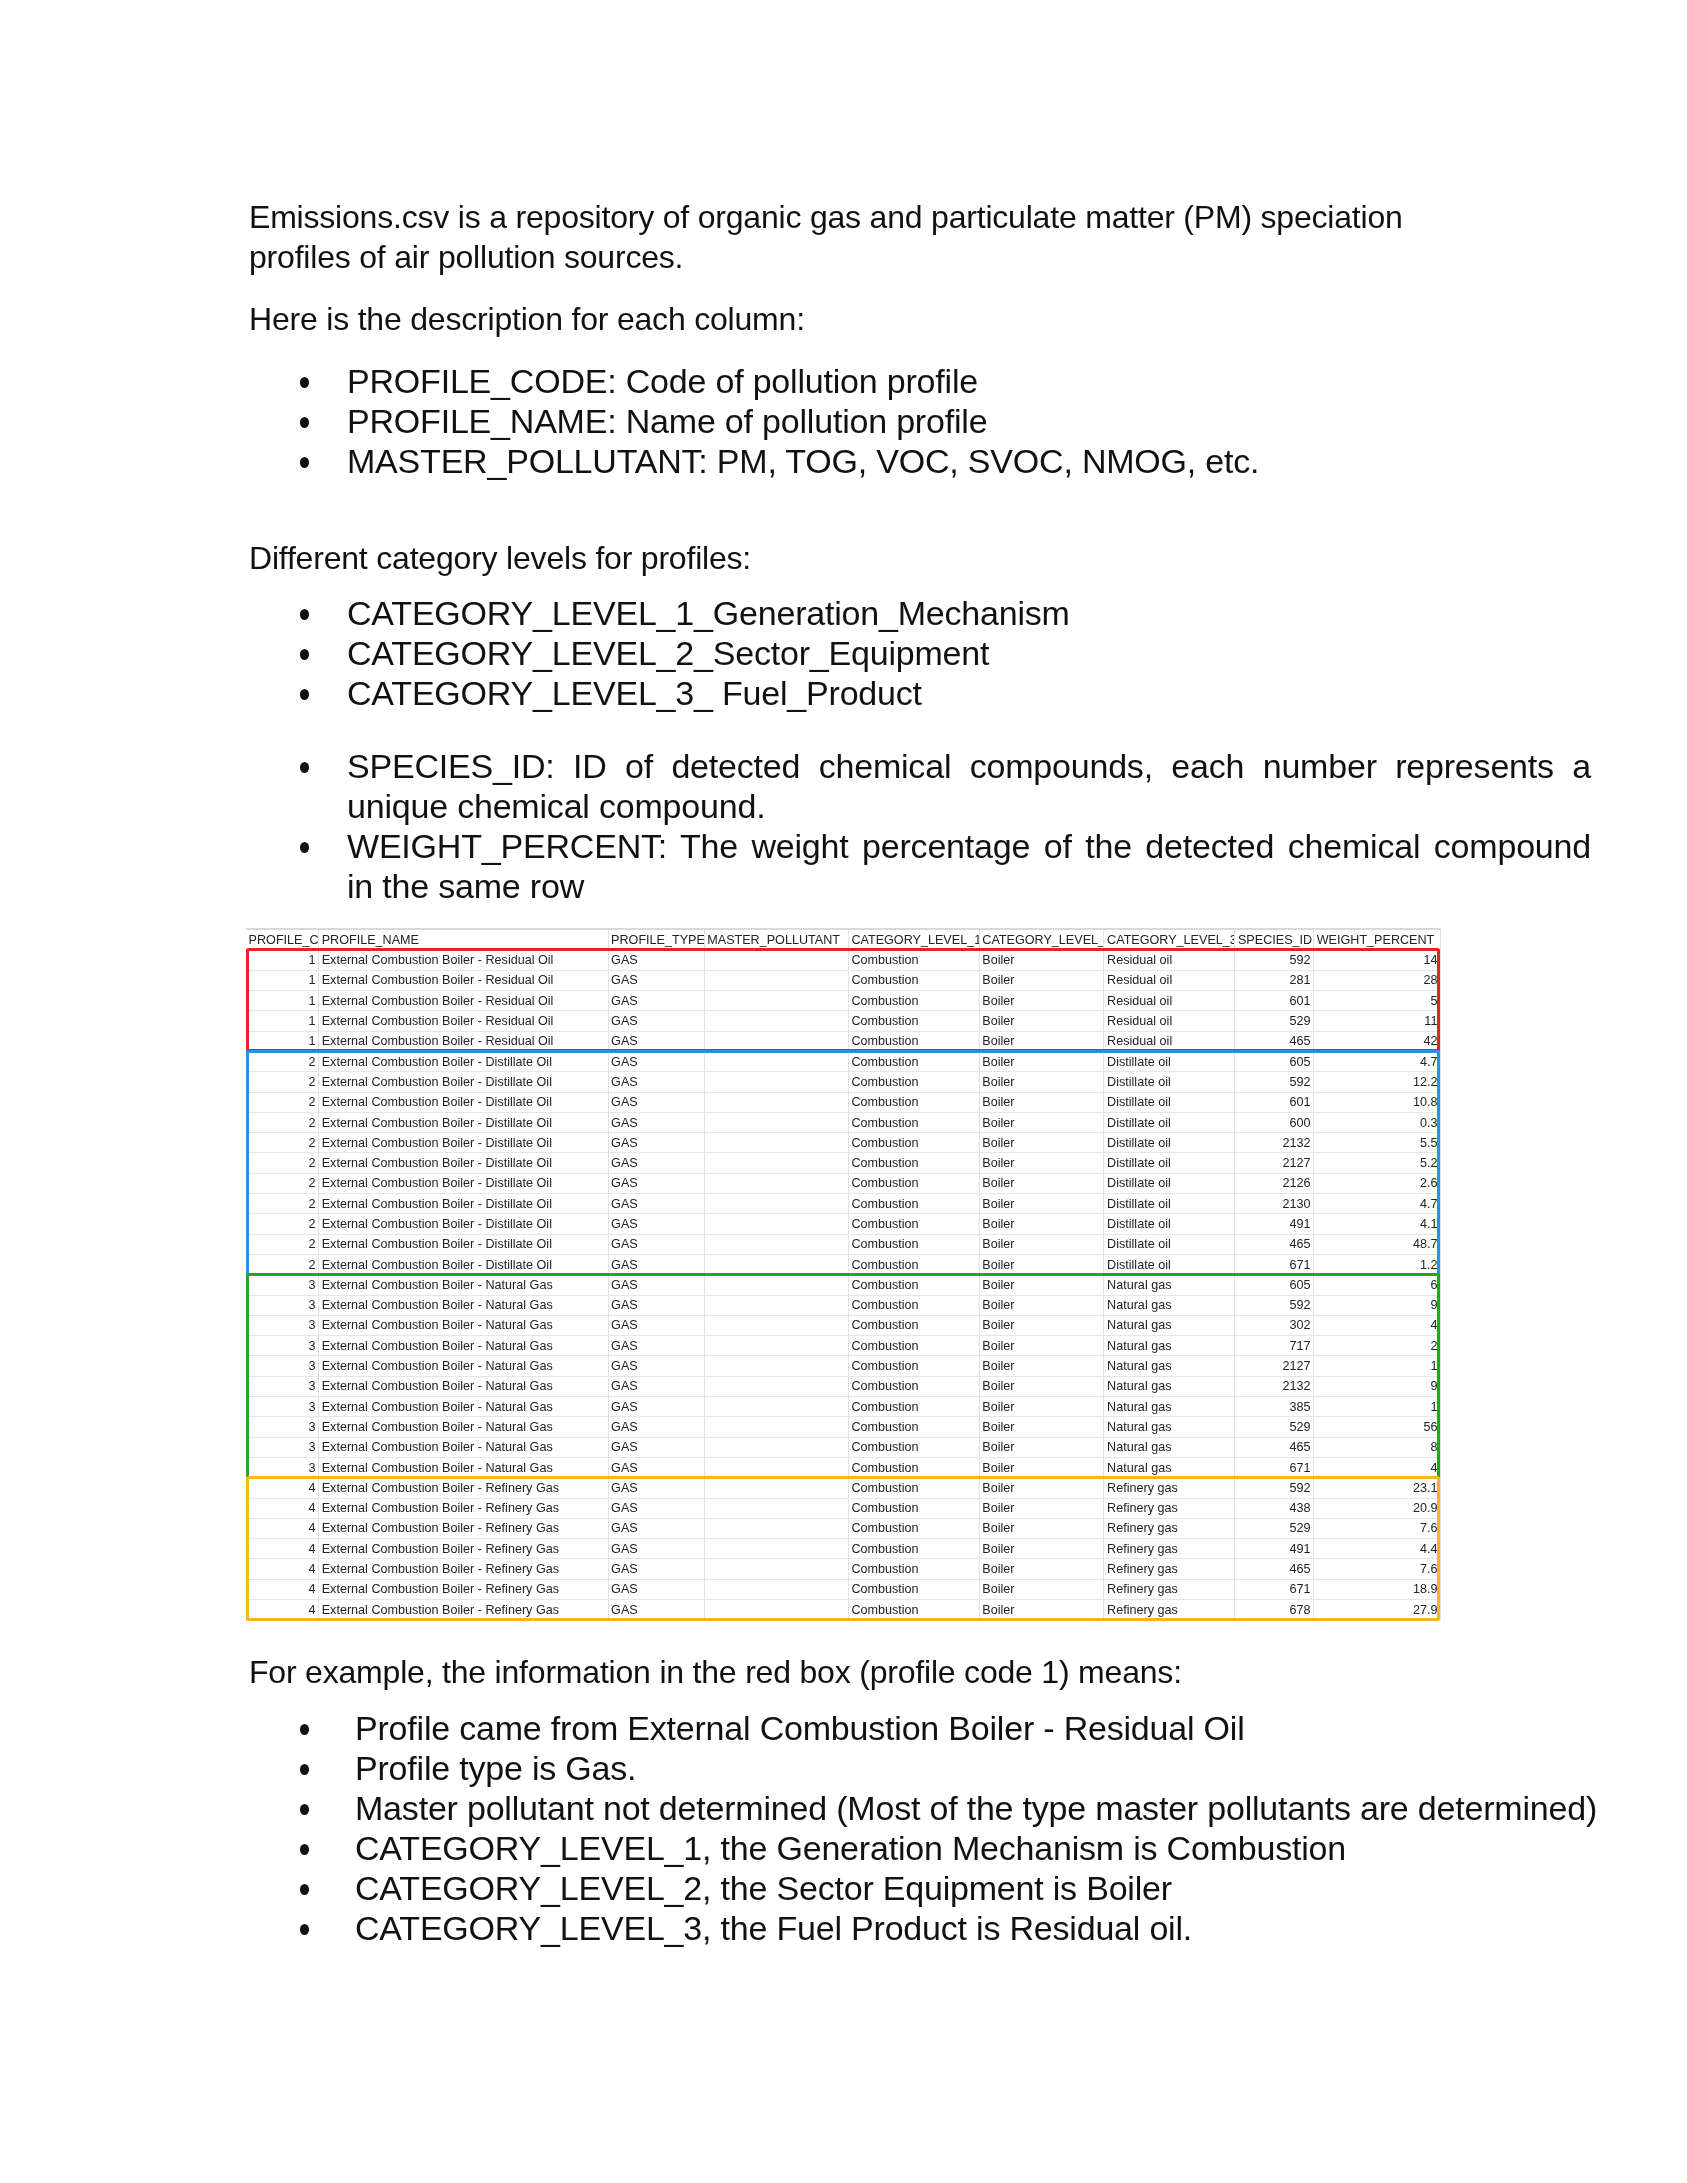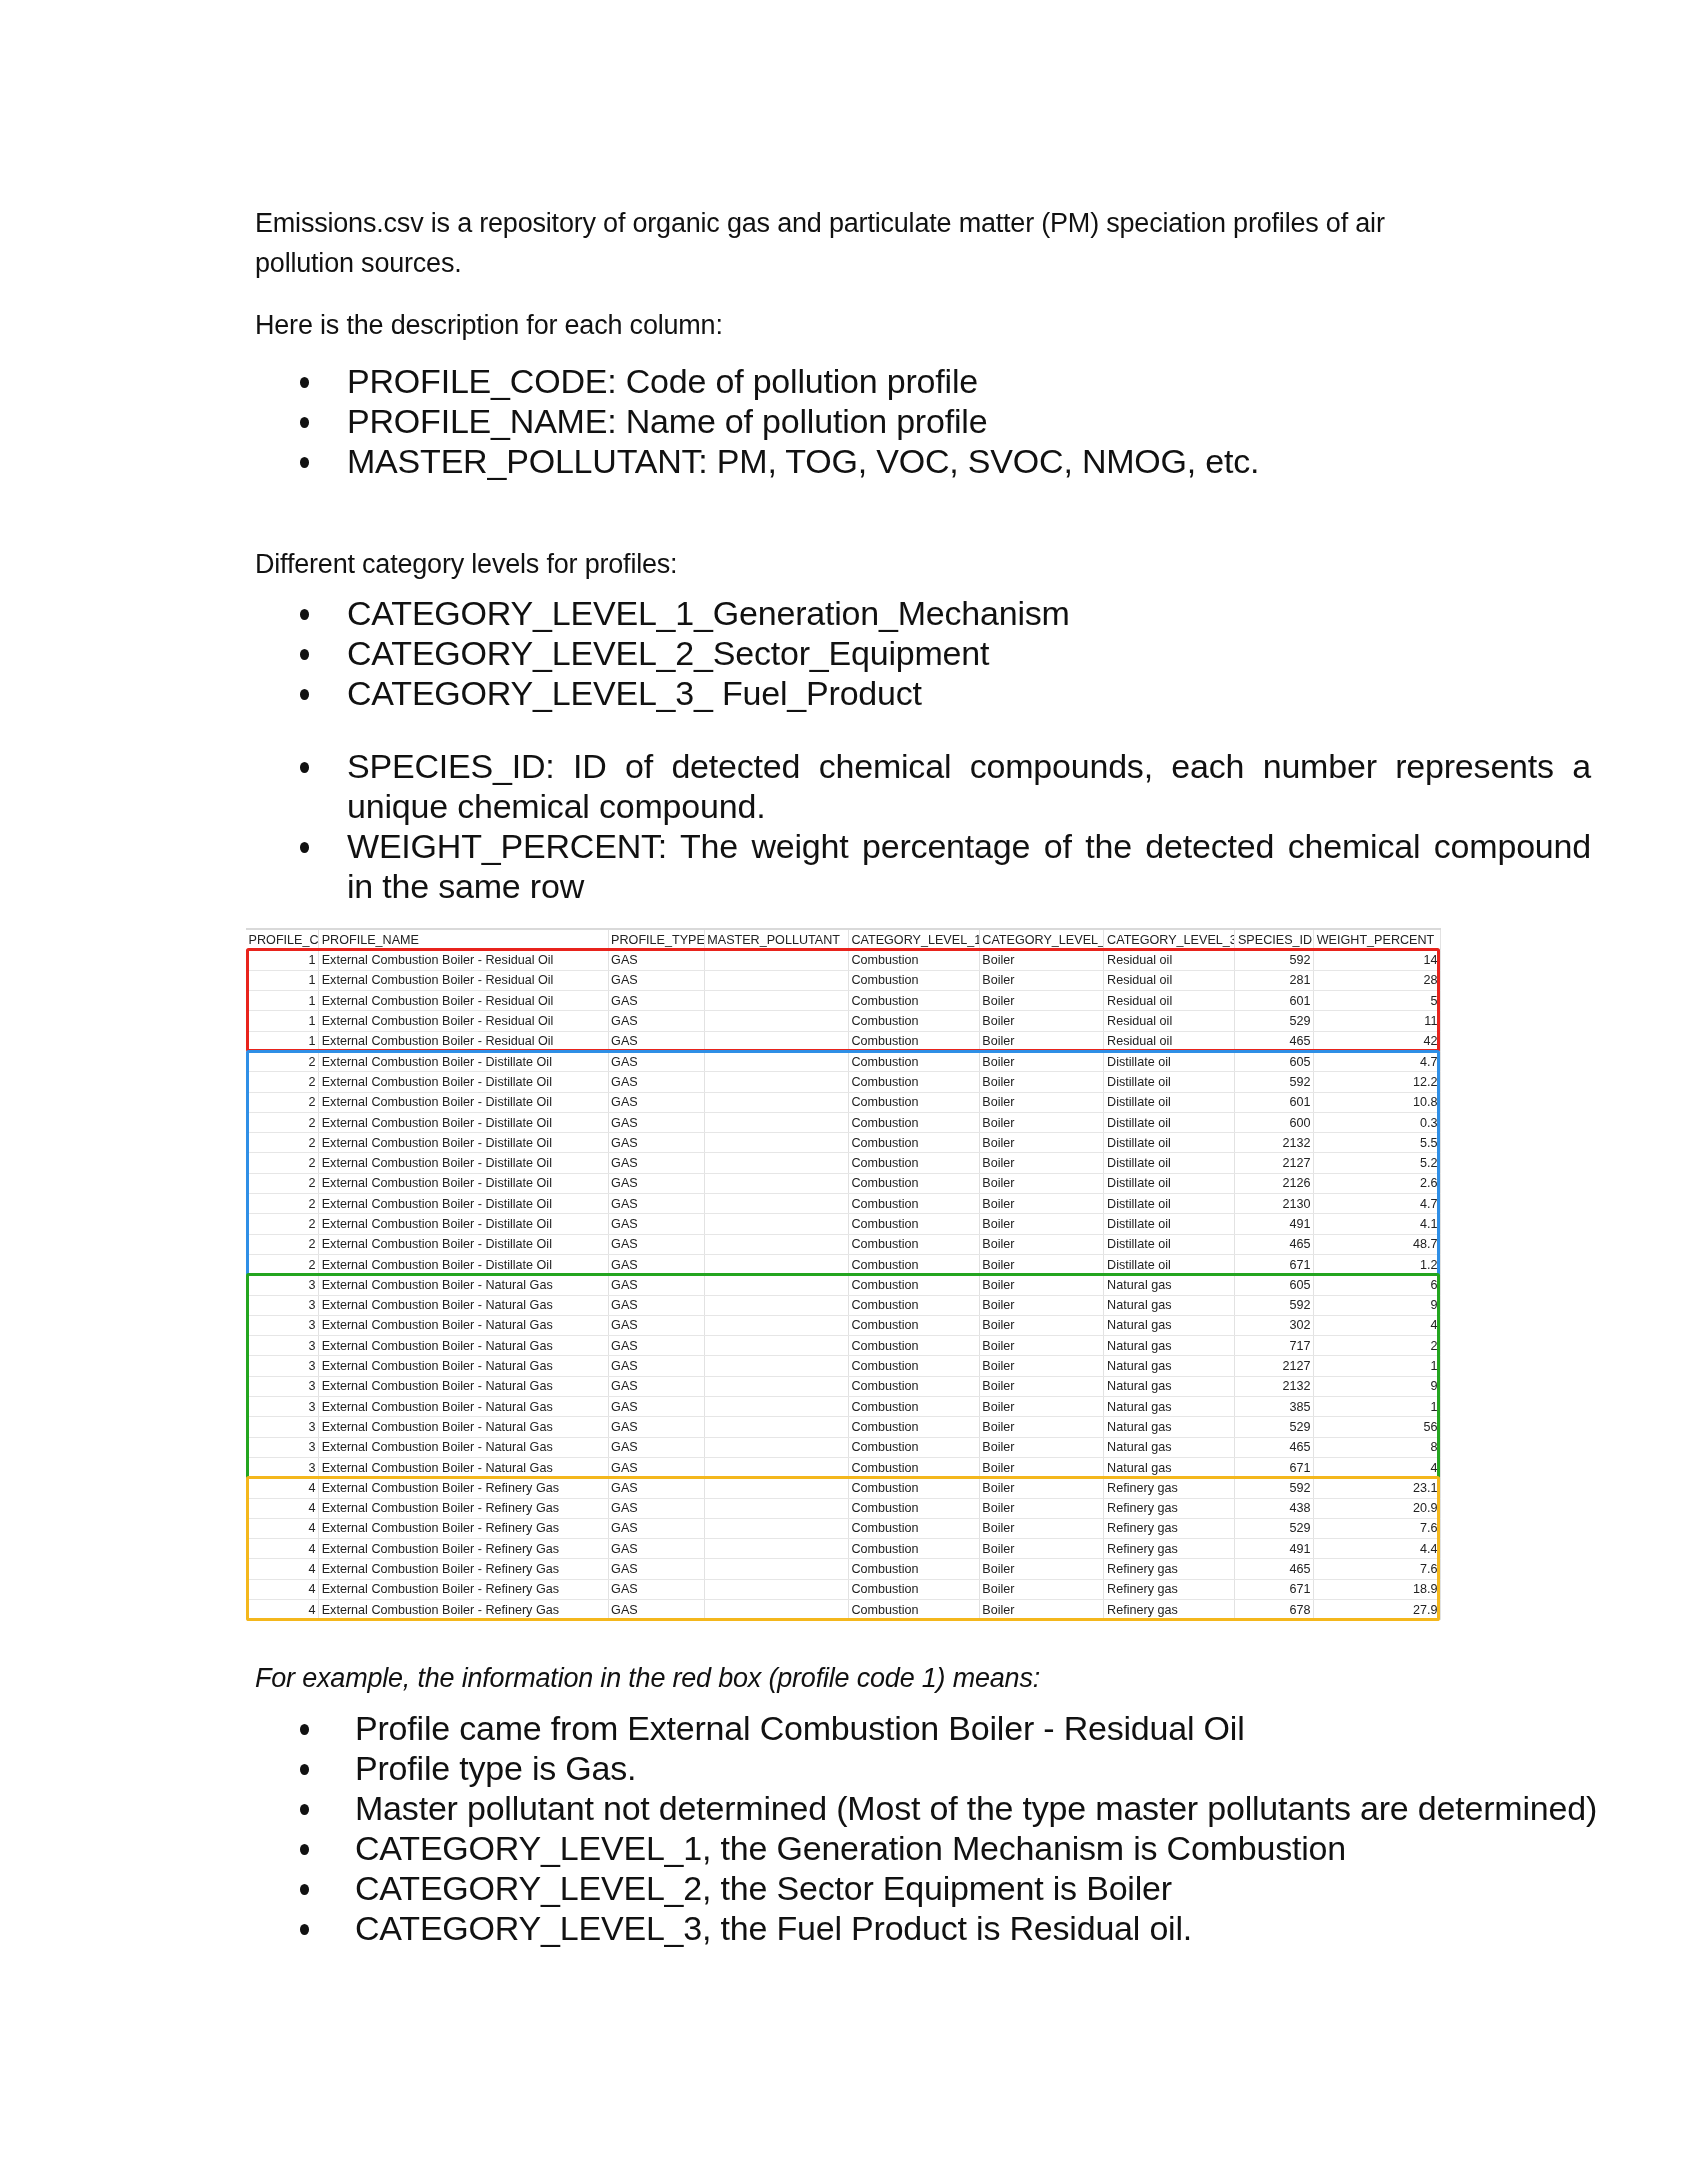--- a/index.html
+++ b/index.html
@@ -1,17 +1,17 @@
 <!DOCTYPE html>
 <html style="font-size:10.6px"><head>
 <meta charset="utf-8">
 <style>
   html, body { margin:0; padding:0; background:#ffffff; }
   body { width:1687px; height:2183px; position:relative; font-family:"Liberation Sans", sans-serif; color:#111; overflow:hidden; }
-  .p { position:absolute; left:248px; font-size:27px; line-height:40px; margin:7px; letter-spacing:-0.2px; }
+  .p { position:absolute; left:248px; font-size:32px; line-height:40px; margin:1px; letter-spacing:-0.2px; }
   .bullets { position:absolute; left:248px; margin:0; padding:0; list-style:none; }
   .bullets li { position:relative; font-size:34px; line-height:40px; padding-left:99px; letter-spacing:-0.2px; }
   .bullets li .dot { position:absolute; left:52px; top:16px; width:9.3px; height:10.6px; border-radius:50%; background:#111; }
   .justify li { text-align:justify; width:1244px; }
   .tbl-wrap { position:absolute; left:246px; top:928px; width:1195px; height:697px; background:#fff; }
   table.sheet { border-collapse:collapse; table-layout:fixed; width:1195px; font-family:"Liberation Sans", sans-serif; font-size:12.6px; color:#222; }
   table.sheet th, table.sheet td { height:20.3px; padding:0 2.6px; border-right:1.3px solid #e2e2e2; border-bottom:1.3px solid #e6e6e6; white-space:nowrap; overflow:hidden; box-sizing:border-box; }
   table.sheet th { font-weight:normal; text-align:left; height:21px; border-top:2px solid #d9d9d9; }
   td.num { text-align:right; }
   .box { position:absolute; border:3.3px solid; border-radius:2.6px; box-sizing:border-box; pointer-events:none; }
@@ -435,21 +435,21 @@
   </table>
 </div>
 
 <div id="boxes">
     <div class="box" style="border-color: rgb(232, 35, 28); left: 246px; width: 1194px; top: 948px; height: 104px;"></div>
     <div class="box" style="border-color: rgb(47, 143, 230); left: 246px; width: 1194px; top: 1050px; height: 226px;"></div>
     <div class="box" style="border-color: rgb(35, 165, 31); left: 246px; width: 1194px; top: 1273px; height: 206px;"></div>
     <div class="box" style="border-color: rgb(244, 183, 28); left: 246px; width: 1194px; top: 1476px; height: 145px;"></div>
   </div>
 
-<p class="p" style="top:1651px;font-style:italic;">For example, the information in the red box (profile code 1) means:</p>
+<p class="p" style="top:1651px;">For example, the information in the red box (profile code 1) means:</p>
 
 <ul class="bullets" style="top:1708px;">
   <li style="padding-left:107px"><span class="dot"></span><span>Profile came from External Combustion Boiler - Residual Oil</span></li>
   <li style="padding-left:107px"><span class="dot"></span><span>Profile type is Gas.</span></li>
   <li style="padding-left:107px"><span class="dot"></span><span>Master pollutant not determined (Most of the type master pollutants are determined)</span></li>
   <li style="padding-left:107px"><span class="dot"></span><span>CATEGORY_LEVEL_1, the Generation Mechanism is Combustion</span></li>
   <li style="padding-left:107px"><span class="dot"></span><span>CATEGORY_LEVEL_2, the Sector Equipment is Boiler</span></li>
   <li style="padding-left:107px"><span class="dot"></span><span>CATEGORY_LEVEL_3, the Fuel Product is Residual oil.</span></li>
 </ul>
 

